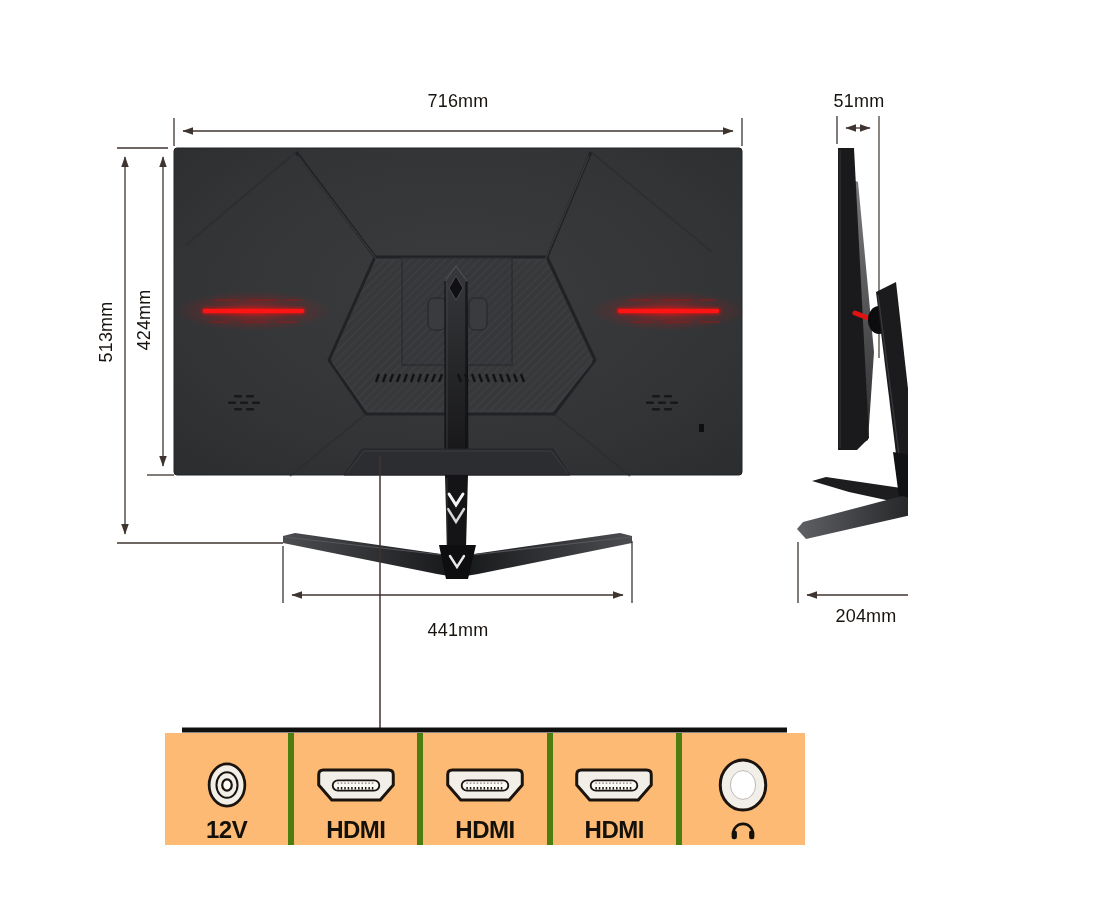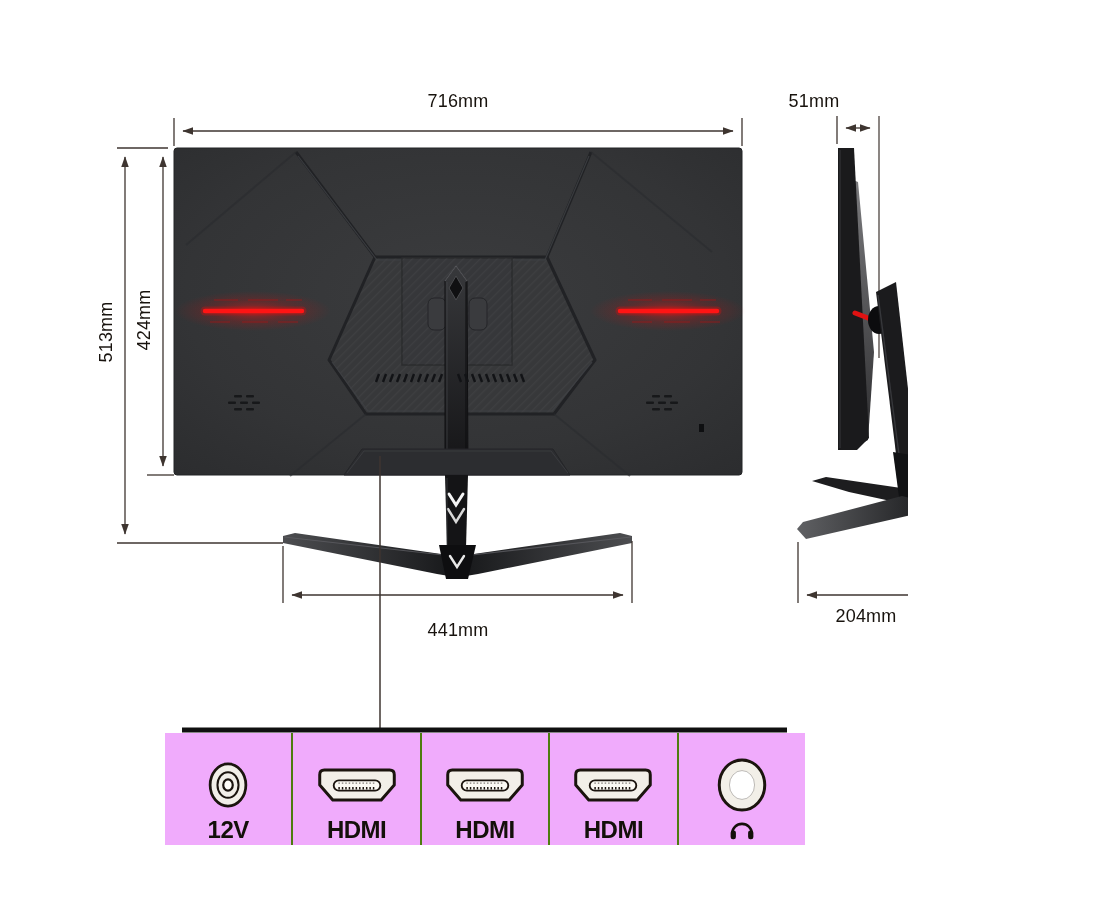--- a/index.html
+++ b/index.html
@@ -2,24 +2,24 @@
 <html><head>
 <meta charset="utf-8">
 <style>
   html,body{margin:0;padding:0;background:#fff;}
   .canvas{position:relative;width:908px;height:918px;background:#ffffff;overflow:hidden;
           font-family:"Liberation Sans",sans-serif;}
   .diagram-svg{position:absolute;left:0;top:0;}
   .label{position:absolute;transform:translate(-50%,-50%);font-size:18px;color:#18130e;
          white-space:nowrap;letter-spacing:.2px;}
   .label.rot{transform:translate(-50%,-50%) rotate(-90deg);}
-  .ports{position:absolute;left:165px;top:733px;width:640px;height:112px;background:#f0abfc;
+  .ports{position:absolute;left:165px;top:733px;width:640px;height:112px;background:#fdba74;
          display:flex;}
   .port{flex:1;display:flex;flex-direction:column;align-items:center;padding-top:24px;
-        border-left:2px solid #4d7c0f;}
+        border-left:6px solid #4d7c0f;}
   .port:first-child{border-left:none;}
   .icon-box{height:56px;display:flex;align-items:center;justify-content:center;}
   .plabel{font-weight:bold;font-size:24px;letter-spacing:-.5px;color:#14100a;margin-top:5px;
           line-height:1;}
   .glyph-box{height:26px;display:flex;align-items:center;justify-content:center;margin-top:4px;}
 </style>
 </head>
 <body>
 
 <div class="canvas">
@@ -205,21 +205,21 @@
     <line x1="807" y1="595" x2="926" y2="595" marker-start="url(#mS)" marker-end="url(#mE)"></line>
     <line x1="798" y1="542" x2="798" y2="603"></line>
         <line x1="935" y1="509" x2="935" y2="603"></line>
 
     <line x1="380" y1="456" x2="380" y2="731" stroke-width="1.5"></line>
   </g>
   <line x1="182" y1="730" x2="787" y2="730" stroke="#101010" stroke-width="5"></line>
 </svg>
 
 <div class="label" style="left:458px;top:101px">716mm</div>
-<div class="label" style="left:814px;top:101px">51mm</div>
+<div class="label" style="left:859px;top:101px">51mm</div>
 <div class="label rot" style="left:106px;top:332px">513mm</div>
 <div class="label rot" style="left:144px;top:320px">424mm</div>
 <div class="label" style="left:458px;top:630px">441mm</div>
 <div class="label" style="left:866px;top:616px">204mm</div>
 
 <div class="ports">
 
   <div class="port">
     <div class="icon-box">
       <svg width="44" height="50" viewBox="0 0 48 54">

